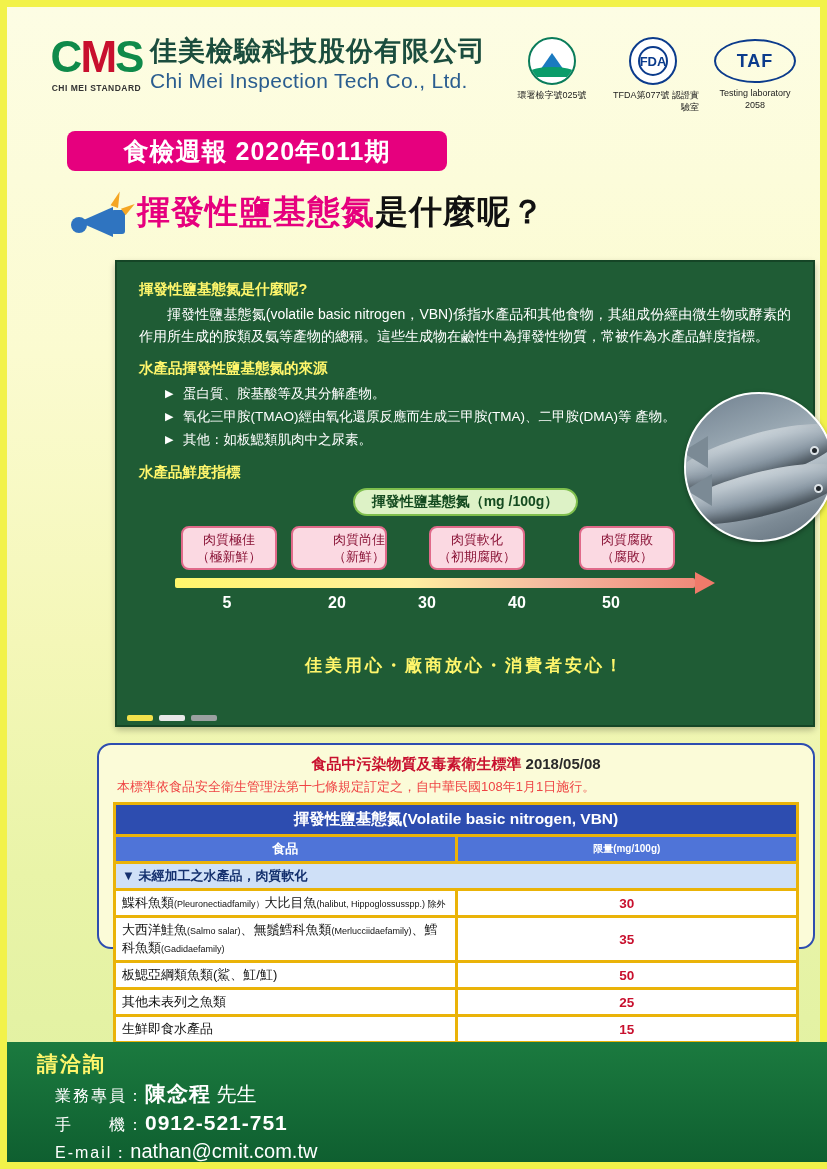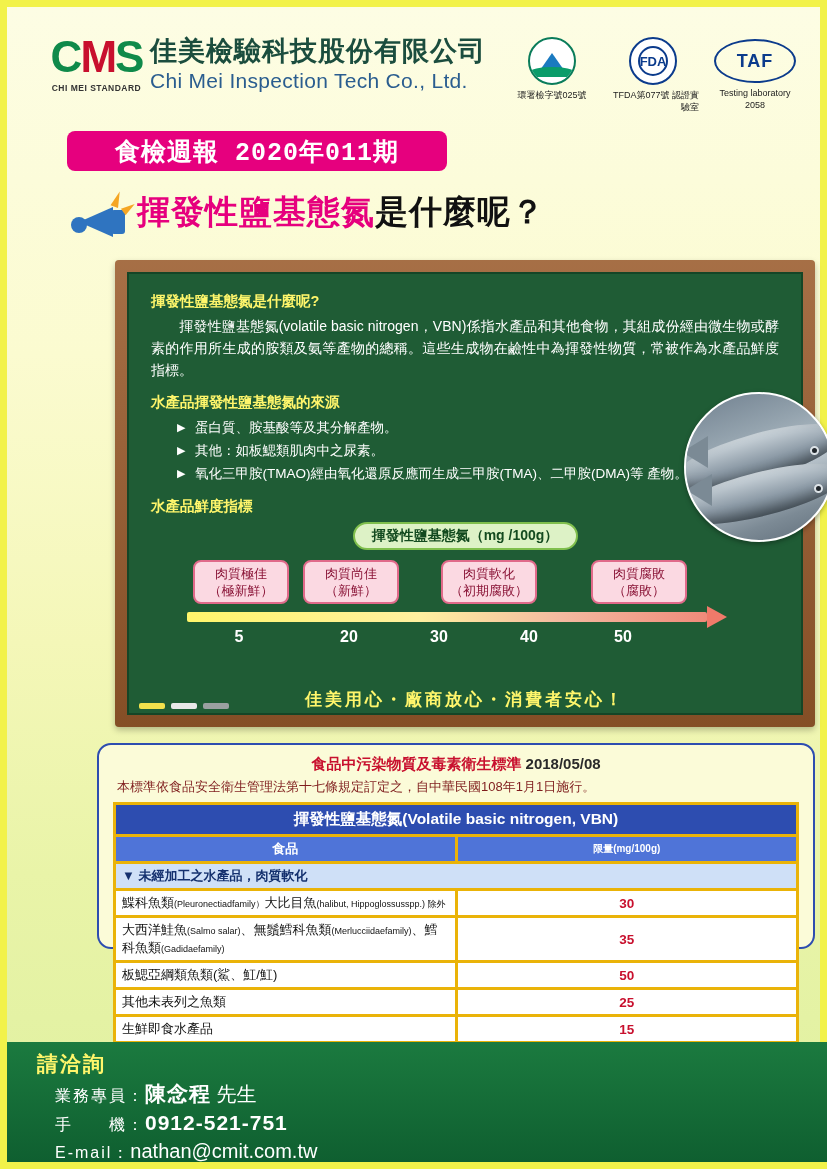--- a/index.html
+++ b/index.html
@@ -51,42 +51,41 @@
   .cert2 .badge .inner { position:absolute; left:7px; top:7px; right:7px; bottom:7px; border:2px solid #0b3b8c; border-radius:50%;
       font-size:13px; font-weight:bold; color:#0b3b8c; display:flex; align-items:center; justify-content:center;}
   .cert3 { left:203px; top:2px; }
   .cert3 .badge { width:82px; height:44px; border:2px solid #0b3b8c; border-radius:50%; display:flex; align-items:center; justify-content:center;
      font-size:18px; font-weight:bold; color:#0b3b8c; letter-spacing:1px;}
 
   
   .weekly-tag {
     position:absolute; left:60px; top:124px; width:380px; height:40px;
     background:#e6007e; border-radius:8px; display:flex; align-items:center; justify-content:center;
-    color:#ffffff; font-size:25px; font-weight:bold; letter-spacing:1px;font-family:Liberation Mono, monospace;
+    color:#ffffff; font-size:25px; font-weight:bold; letter-spacing:1px;
   }
   .main-title { position:absolute; left:130px; top:183px; font-size:33px; font-weight:bold; letter-spacing:1px;}
   .main-title .hl { color:#e6007e; }
   .main-title .bk { color:#111; }
 
   .speaker { position:absolute; left:60px; top:190px; width:68px; height:52px; }
   .speaker .cone { position:absolute; left:12px; top:10px; width:0;height:0;
      border-top:15px solid transparent; border-bottom:15px solid transparent; border-right:34px solid #2f74c0; }
   .speaker .body { position:absolute; left:44px; top:13px; width:14px; height:24px; background:#2f74c0; border-radius:3px;}
   .speaker .hand { position:absolute; left:4px; top:20px; width:16px; height:16px; background:#2f74c0; border-radius:50%;}
   .bolt { position:absolute; width:0;height:0; }
   .bolt1 { left:46px; top:-6px; border-left:4px solid transparent; border-right:4px solid transparent; border-bottom:16px solid #f5a623; transform:rotate(20deg);}
   .bolt2 { left:58px; top:4px; border-left:4px solid transparent; border-right:4px solid transparent; border-bottom:14px solid #f5a623; transform:rotate(55deg);}
 
   
   .board-frame {
     position:absolute; left:108px; top:253px; width:700px; height:467px;
     background:#9a5b2c;
     border-radius:4px;
     box-shadow:0 3px 6px rgba(0,0,0,0.25);
-    padding:12px;
   }
   .board-frame::after{
     content:""; position:absolute; left:0; top:0; width:100%; height:100%;
     background:linear-gradient(180deg, rgba(255,255,255,0.12), rgba(0,0,0,0.14));
     pointer-events:none; border-radius:4px;
   }
   .board {
     position:relative; width:100%; height:100%;
     background:#1f5c35;
     border:2px solid #154526;
@@ -114,21 +113,21 @@
     display:flex; align-items:center; justify-content:center;
   }
 
   .scale-wrap { position:relative; height:120px; margin-top:10px; }
   .sbox {
     position:absolute; width:96px; height:44px; border-radius:8px; border:2px solid #e06a8a;
     background:#fbd9e2; color:#8a1437; font-size:13px; text-align:center;
     display:flex; flex-direction:column; align-items:center; justify-content:center; line-height:17px;
   }
   .sbox.b1 { left:42px; top:0; }
-  .sbox.b2 { left:152px; top:0; }
+  .sbox.b2 { left:152px; top:0;align-items:flex-end; }
   .sbox.b3 { left:290px; top:0; }
   .sbox.b4 { left:440px; top:0; }
   .axis {
     position:absolute; left:36px; top:52px; width:520px; height:10px;
     background:linear-gradient(90deg, #fff66b 0%, #fff0a0 45%, #f4b9a0 72%, #f08a7a 100%);
     border-radius:2px;
   }
   .axis-arrow { position:absolute; left:556px; top:46px; width:0;height:0;
     border-top:11px solid transparent; border-bottom:11px solid transparent; border-left:20px solid #f07a6a;}
   .tick { position:absolute; top:68px; font-size:16px; font-weight:bold; color:#ffffff; width:40px; text-align:center;}
@@ -153,21 +152,21 @@
   .fish .tail { position:absolute; width:0;height:0; border-top:16px solid transparent; border-bottom:16px solid transparent; border-right:26px solid #7b8a95;}
   .fish .tl1 { left:-4px; top:42px; } .fish .tl2 { left:0px; top:80px; }
 
   
   .std-panel {
     position:absolute; left:90px; top:736px; width:718px; height:206px;
     background:#fbfbd8; border:2px solid #2d4db0; border-radius:14px; padding:8px 14px 10px 14px;
   }
   .std-title { text-align:center; font-size:15px; font-weight:bold; color:#c8102e; margin:2px 0 4px 0;}
   .std-title .date { color:#2a2a2a; font-weight:bold; }
-  .std-sub { font-size:13px; color:#7f1d1d; margin:0 0 6px 4px; }
+  .std-sub { font-size:13px; color:#ef4444; margin:0 0 6px 4px; }
 
   table.vbn { width:100%; border-collapse:collapse; table-layout:fixed; }
   table.vbn th, table.vbn td { border:3px solid #eab308;margin-top:18px; }
   .vbn .hdr-main { background:#2d4db0; color:#ffffff; font-size:15.5px; font-weight:bold; padding:4px 0; text-align:center;}
   .vbn .hdr-food { background:#4f74d8; color:#ffffff; font-size:13px; padding:3px 0; text-align:center; }
   .vbn .hdr-limit { background:#4f74d8; color:#ffffff; font-size:10px; padding:3px 0; text-align:center; }
   .vbn .sect { background:#cfe0f7; color:#14306e; font-size:13px; font-weight:bold; padding:3px 6px;}
   .vbn td.item { background:#ffffff; font-size:13px; padding:3px 6px; color:#111; }
   .vbn td.val { background:#ffffff; font-size:13.5px; font-weight:bold; color:#c8102e; text-align:center; width:92px;}
   .sm { font-size:9px; }
@@ -240,22 +239,22 @@
   </div>
 
   <div class="board-frame">
     <div class="board">
       <div class="bd-h">揮發性鹽基態氮是什麼呢?</div>
       <div class="bd-p"><span class="ind"></span><span>揮發性鹽基態氮(volatile basic nitrogen，VBN)係指水產品和其他食物，其組成份經由微生物或酵素的作用所生成的胺類及氨等產物的總稱。這些生成物在鹼性中為揮發性物質，常被作為水產品鮮度指標。</span></div>
 
       <div class="bd-h">水產品揮發性鹽基態氮的來源</div>
       <ul class="bd-list">
         <li>蛋白質、胺基酸等及其分解產物。</li>
+        <li>氧化三甲胺(TMAO)經由氧化還原反應而生成三甲胺(TMA)、二甲胺(DMA)等 產物。</li>
         <li>其他：如板鰓類肌肉中之尿素。</li>
-        <li>氧化三甲胺(TMAO)經由氧化還原反應而生成三甲胺(TMA)、二甲胺(DMA)等 產物。</li>
       </ul>
 
       <div class="bd-h">水產品鮮度指標</div>
 
       <div class="badge-mg">揮發性鹽基態氮（mg /100g）</div>
 
       <div class="scale-wrap">
         <div class="sbox b1">
           <span>肉質極佳</span>
           <span>（極新鮮）</span>

